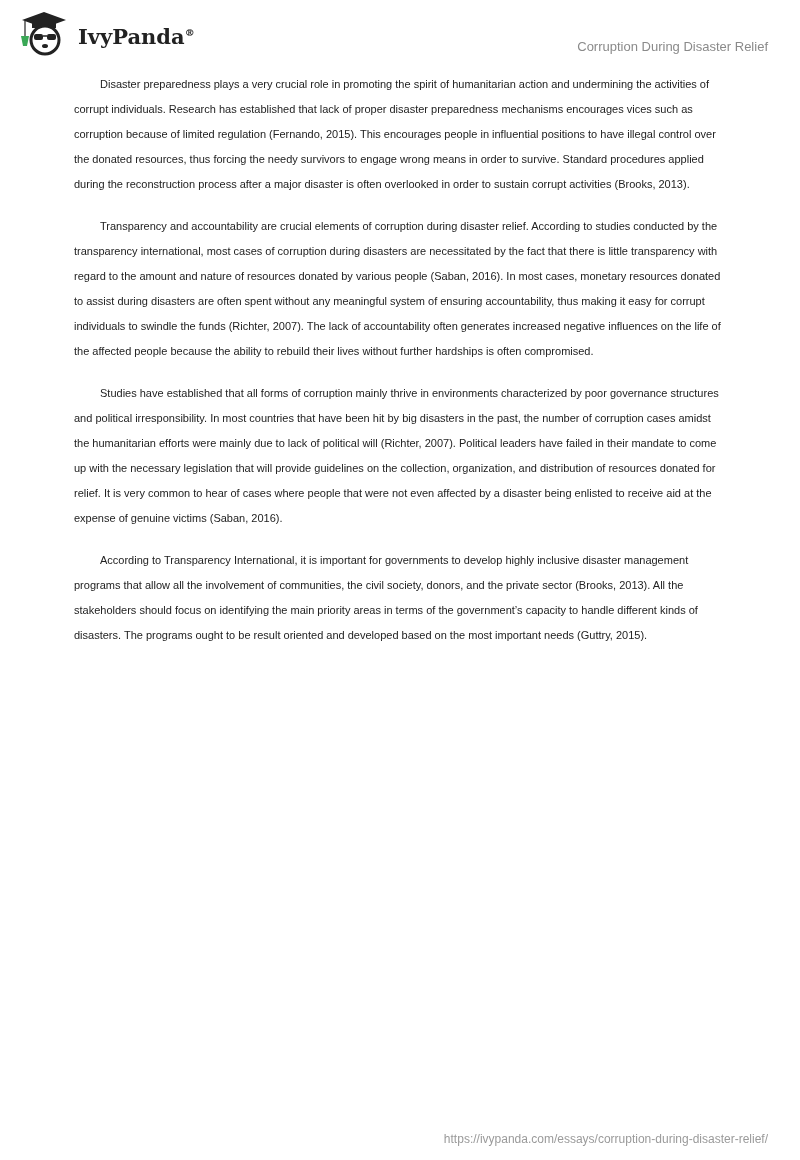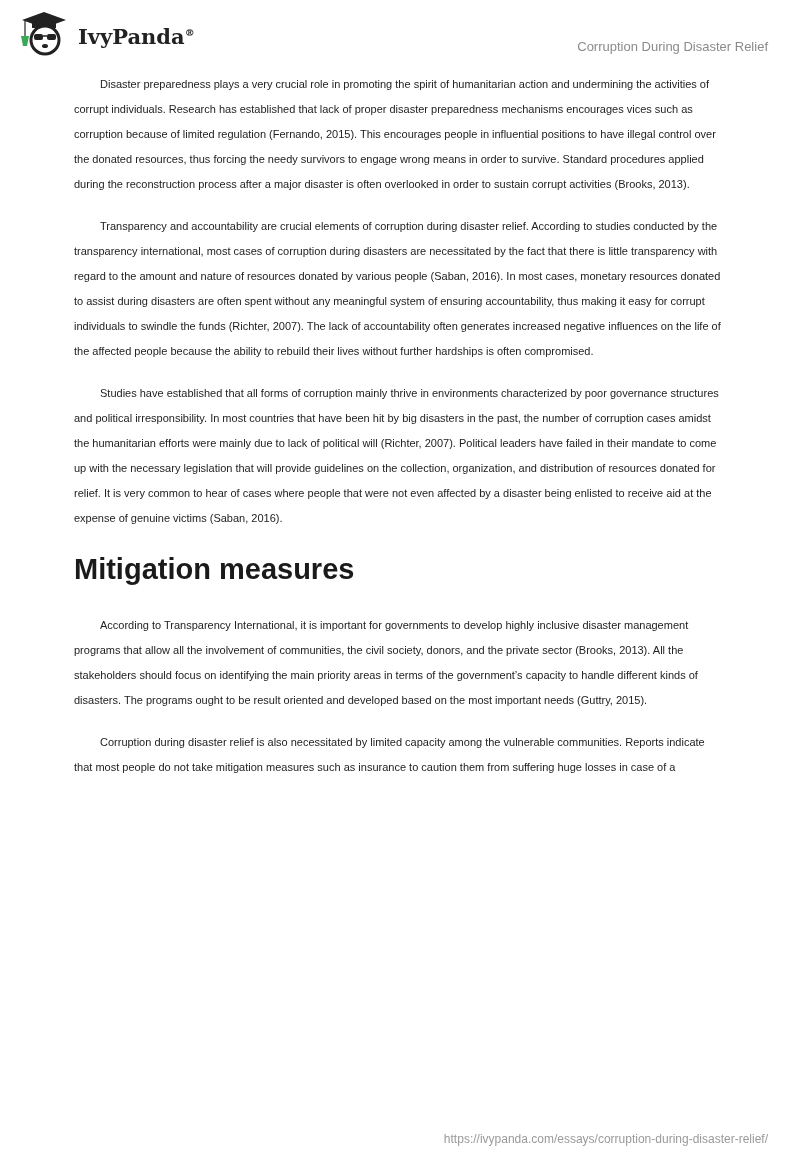--- a/index.html
+++ b/index.html
@@ -33,18 +33,16 @@
     </svg>
     <span class="logo-name"><span>IvyPanda</span><sup>®</sup></span>
   </div>
   <div class="doc-title">Corruption During Disaster Relief</div>
 </div>
 
 <div class="content">
   <p>Disaster preparedness plays a very crucial role in promoting the spirit of humanitarian action and undermining the activities of corrupt individuals. Research has established that lack of proper disaster preparedness mechanisms encourages vices such as corruption because of limited regulation (Fernando, 2015). This encourages people in influential positions to have illegal control over the donated resources, thus forcing the needy survivors to engage wrong means in order to survive. Standard procedures applied during the reconstruction process after a major disaster is often overlooked in order to sustain corrupt activities (Brooks, 2013).</p>
   <p>Transparency and accountability are crucial elements of corruption during disaster relief. According to studies conducted by the transparency international, most cases of corruption during disasters are necessitated by the fact that there is little transparency with regard to the amount and nature of resources donated by various people (Saban, 2016). In most cases, monetary resources donated to assist during disasters are often spent without any meaningful system of ensuring accountability, thus making it easy for corrupt individuals to swindle the funds (Richter, 2007). The lack of accountability often generates increased negative influences on the life of the affected people because the ability to rebuild their lives without further hardships is often compromised.</p>
   <p>Studies have established that all forms of corruption mainly thrive in environments characterized by poor governance structures and political irresponsibility. In most countries that have been hit by big disasters in the past, the number of corruption cases amidst the humanitarian efforts were mainly due to lack of political will (Richter, 2007). Political leaders have failed in their mandate to come up with the necessary legislation that will provide guidelines on the collection, organization, and distribution of resources donated for relief. It is very common to hear of cases where people that were not even affected by a disaster being enlisted to receive aid at the expense of genuine victims (Saban, 2016).</p>
-  <h2>Mitigation measures</h2>
   <p>According to Transparency International, it is important for governments to develop highly inclusive disaster management programs that allow all the involvement of communities, the civil society, donors, and the private sector (Brooks, 2013). All the stakeholders should focus on identifying the main priority areas in terms of the government’s capacity to handle different kinds of disasters. The programs ought to be result oriented and developed based on the most important needs (Guttry, 2015).</p>
-  <p>Corruption during disaster relief is also necessitated by limited capacity among the vulnerable communities. Reports indicate that most people do not take mitigation measures such as insurance to caution them from suffering huge losses in case of a</p>
 </div>
 
 <div class="footer-url">https://ivypanda.com/essays/corruption-during-disaster-relief/</div>
 
 </body></html>

